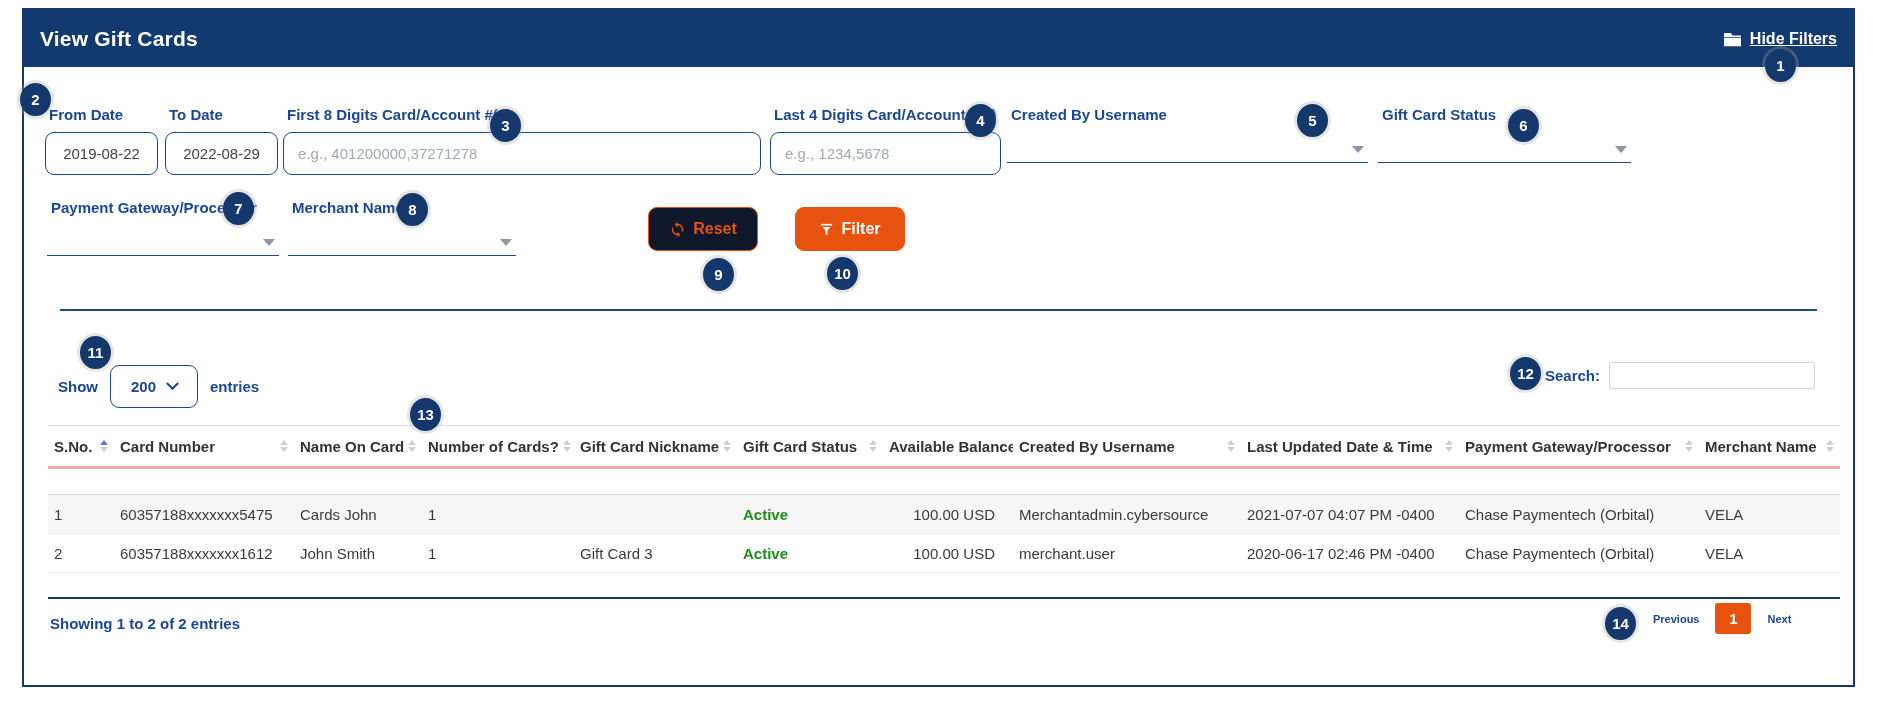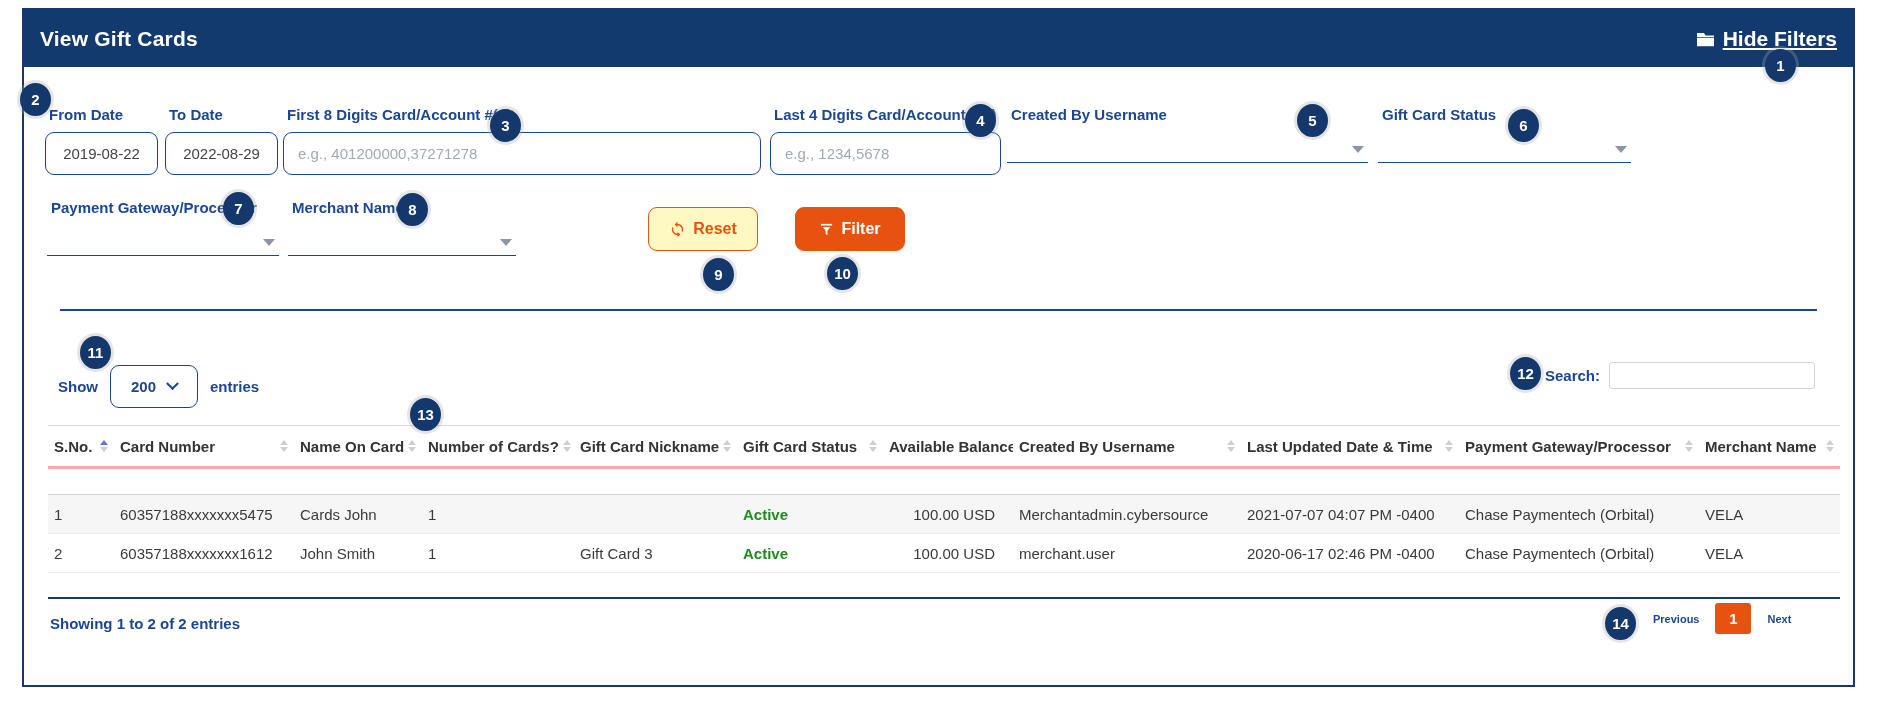--- a/index.html
+++ b/index.html
@@ -12,21 +12,21 @@
   }
 
   
   .titlebar {
     position: absolute; left: 0; top: 0; right: 0; height: 57px;
     background: #123a6e; display: flex; align-items: center;
     justify-content: space-between; padding: 0 16px;
   }
   .titlebar h1 { color: #fff; font-size: 21px; font-weight: bold; letter-spacing: .2px; }
   .hide-filters { display: flex; align-items: center; gap: 8px; color: #fff;
-    font-size: 21px; font-weight: bold; text-decoration: underline; cursor: pointer; }
+    font-size: 16px; font-weight: bold; text-decoration: underline; cursor: pointer; }
 
   
   .fgroup { position: absolute; }
   .flabel { font-size: 15px; font-weight: bold; color: #1b4693; margin-bottom: 9px; margin-left: 4px; white-space: nowrap; }
   .fbox {
     height: 43px; border: 1px solid #1b4693; border-radius: 9px; background: #fff;
     font-family: inherit; font-size: 15px; color: #444; padding: 0 14px; width: 100%; outline: none;
   }
   .fbox::placeholder { color: #a3a9b1; }
   .fbox.center { text-align: center; padding: 0 6px; }
@@ -40,21 +40,21 @@
     border-left: 6px solid transparent; border-right: 6px solid transparent;
     border-top: 7px solid #8d96a6;
   }
 
   .btn {
     position: absolute; width: 110px; height: 44px; border-radius: 9px;
     display: flex; align-items: center; justify-content: center; gap: 7px;
     font-size: 16px; font-weight: bold; cursor: pointer; border: 1px solid #e8520f;
     font-family: inherit;
   }
-  .btn.reset { background: #fef9c3; color: #e8520f; }
+  .btn.reset { background: #0f172a; color: #e8520f; }
   .btn.filter { background: #e8520f; color: #fff; }
 
   .divider { position: absolute; left: 36px; top: 299px; width: 1757px; height: 2px; background: #1b4693; }
 
   
   .show-row { position: absolute; left: 34px; top: 355px; display: flex; align-items: center; gap: 12px; }
   .show-row .lbl { font-size: 15px; font-weight: bold; color: #1b4693; }
   .page-size {
     width: 88px; height: 43px; border: 1px solid #1b4693; border-radius: 9px;
     display: flex; align-items: center; justify-content: center; gap: 12px;

